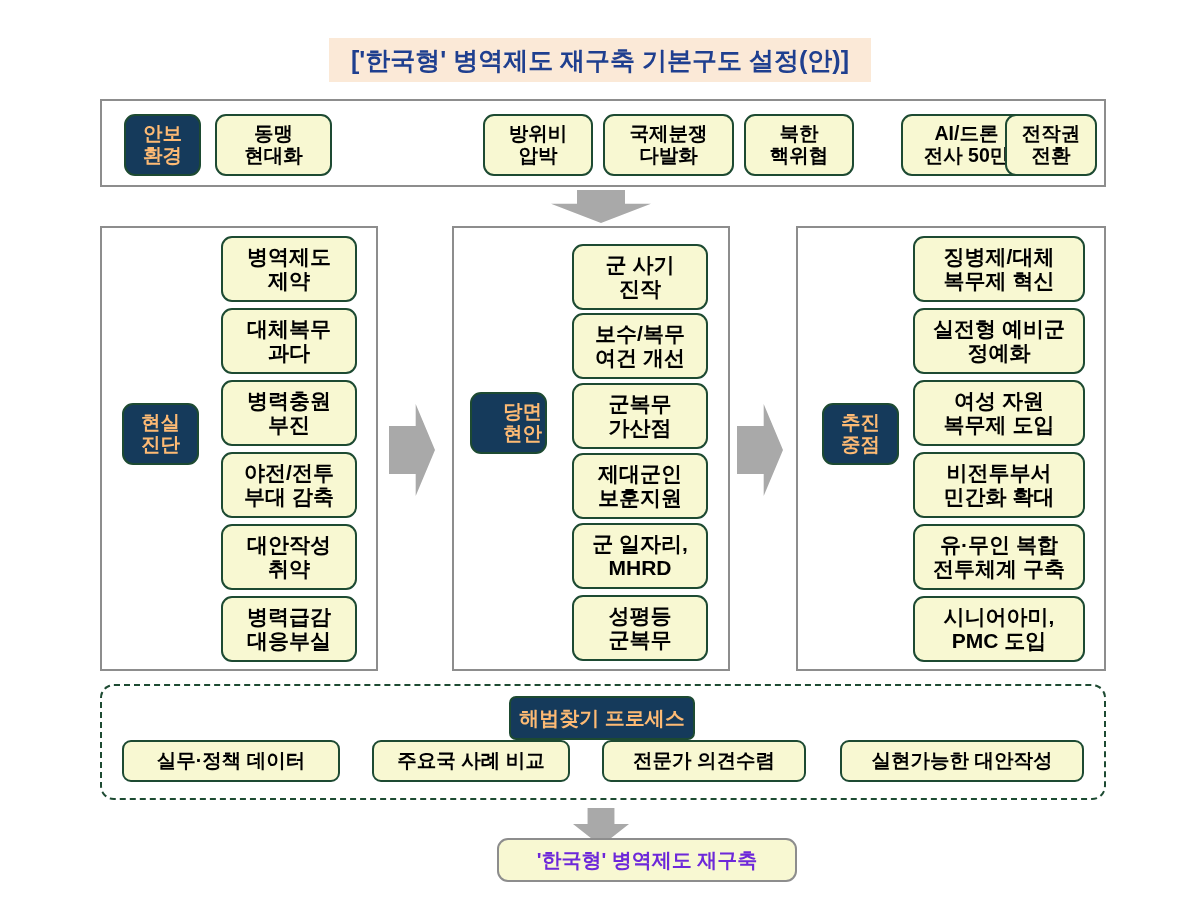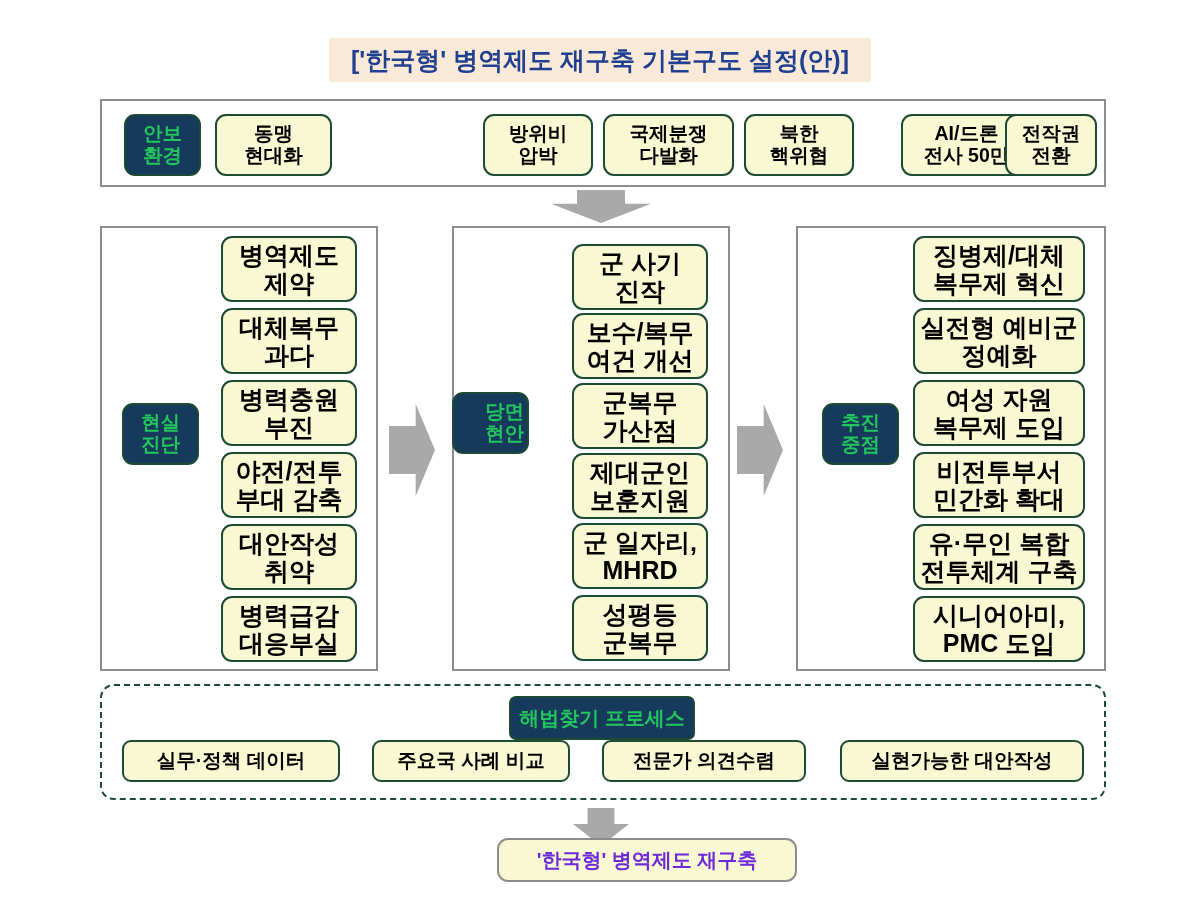--- a/index.html
+++ b/index.html
@@ -49,21 +49,21 @@
     justify-content: center;
     text-align: center;
     line-height: 1.12;
     padding: 2px 4px;
   }
   .node .ln { display: block; white-space: nowrap; }
 
   .node.dark {
     background: #153a5b;
     border: 2.2px solid #1d4a32;
-    color: #22c55e;
+    color: #fdba74;
   }
 
   
   .frame {
     box-sizing: border-box;
     position: absolute;
     border: 2px solid #8d8d8d;
     background: #ffffff;
   }
 
@@ -81,26 +81,26 @@
   #col-middle { left: 452px; top: 226px; width: 278px;  height: 445px; }
   #col-right  { left: 796px; top: 226px; width: 310px;  height: 445px; }
 
   .col-label {
     position: absolute;
     width: 77px;
     height: 62px;
     font-size: 19.5px;
   }
   #label-left   { left: 122px; top: 403px; }
-  #label-middle { left: 452px; top: 392px; padding-left: 32px; }
+  #label-middle { left: 470px; top: 392px; padding-left: 32px; }
   #label-right  { left: 822px; top: 403px; }
 
   .item {
     position: absolute;
-    font-size: 25px;
+    font-size: 21px;
   }
   .col-left-item   { left: 221px; width: 136px; }
   .col-mid-item    { left: 572px; width: 136px; }
   .col-right-item  { left: 913px; width: 172px; }
 
   
   .arrow-right {
     position: absolute;
     width: 46px;
     height: 92px;

